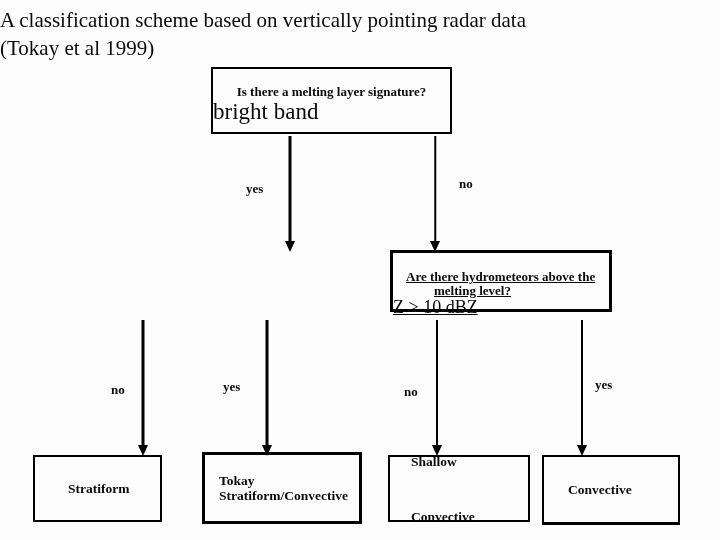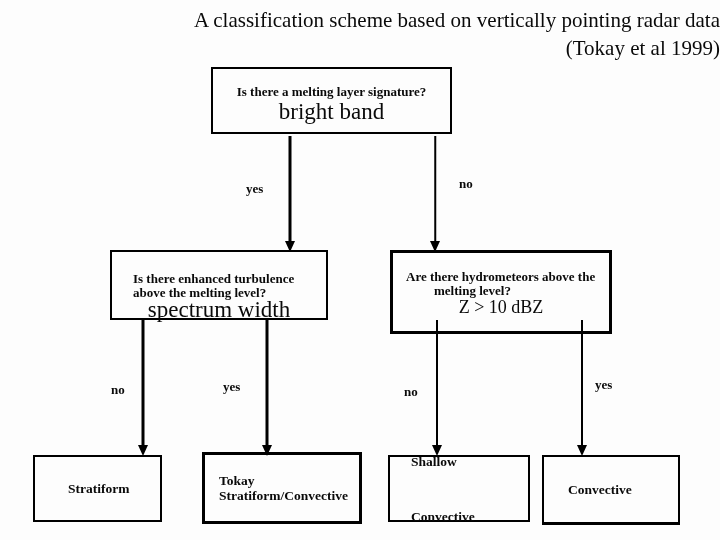--- a/index.html
+++ b/index.html
@@ -14,42 +14,41 @@
     background: #fdfdfd;
     color: #0a0a0a;
     font-family: "Liberation Serif", serif;
     overflow: hidden;
   }
   .title {
     position: absolute;
     top: 6px;
     left: 0;
     width: 720px;
-    text-align: right;
+    text-align: left;
     font-size: 21px;
     line-height: 28px;
     font-weight: normal;
   }
   .box {
     position: absolute;
     background: #fdfdfd;
     border: 2px solid #000;
     box-sizing: border-box;
   }
   .box.heavy { border-width: 3px; }
   .q {
     font-weight: bold;
     font-size: 13px;
     line-height: 14px;
   }
   .q.center { text-align: center; }
   .big {
     font-size: 23px;
     line-height: 22px;
-    text-align: center;
     font-weight: normal;
     white-space: nowrap;
   }
   .leaf {
     display: flex;
     flex-direction: column;
     justify-content: center;
   }
   .leaf .leaf-line {
     font-weight: bold;
@@ -96,27 +95,22 @@
   <div class="title">
     <div>A classification scheme based on vertically pointing radar data</div>
     <div>(Tokay et al 1999)</div>
   </div>
 
   <div class="box" style="left:211px; top:67px; width:241px; height:67px; padding-top:16px;">
     <div class="q center">Is there a melting layer signature?</div>
     <div class="big" style="margin-top:2px;">bright band</div>
   </div>
 
-  <div class="box" style="left:110px; top:250px; width:218px; height:70px; padding-top:20px;">
-    <div class="q" style="padding-left:21px;">Is there enhanced turbulence</div>
-    <div class="q" style="padding-left:21px;">above the melting level?</div>
-    <div class="big" style="margin-top:-1px;">spectrum width</div>
-  </div>
 
-  <div class="box heavy" style="left:390px; top:250px; width:222px; height:84px; padding-top:17px;">
+  <div class="box heavy" style="left:390px; top:250px; width:222px; height:62px; padding-top:17px;text-decoration:underline;">
     <div class="q" style="padding-left:13px;">Are there hydrometeors above the</div>
     <div class="q" style="padding-left:13px;margin-left:28px;">melting level?</div>
     <div class="big" style="margin-top:-2px; font-size:18px;">Z &gt; 10 dBZ</div>
   </div>
 
   <div class="box leaf" style="left:33px; top:455px; width:129px; height:67px; padding-left:33px;">
     <div class="leaf-line">Stratiform</div>
   </div>
 
   <div class="box leaf heavy" style="left:202px; top:452px; width:160px; height:72px; padding-left:14px;">

